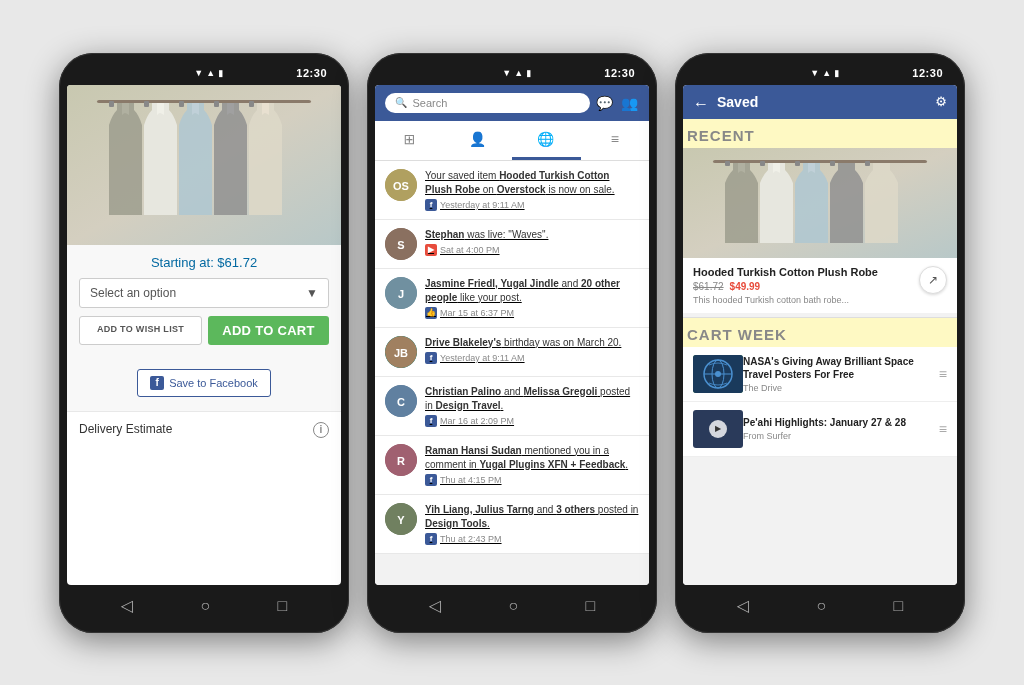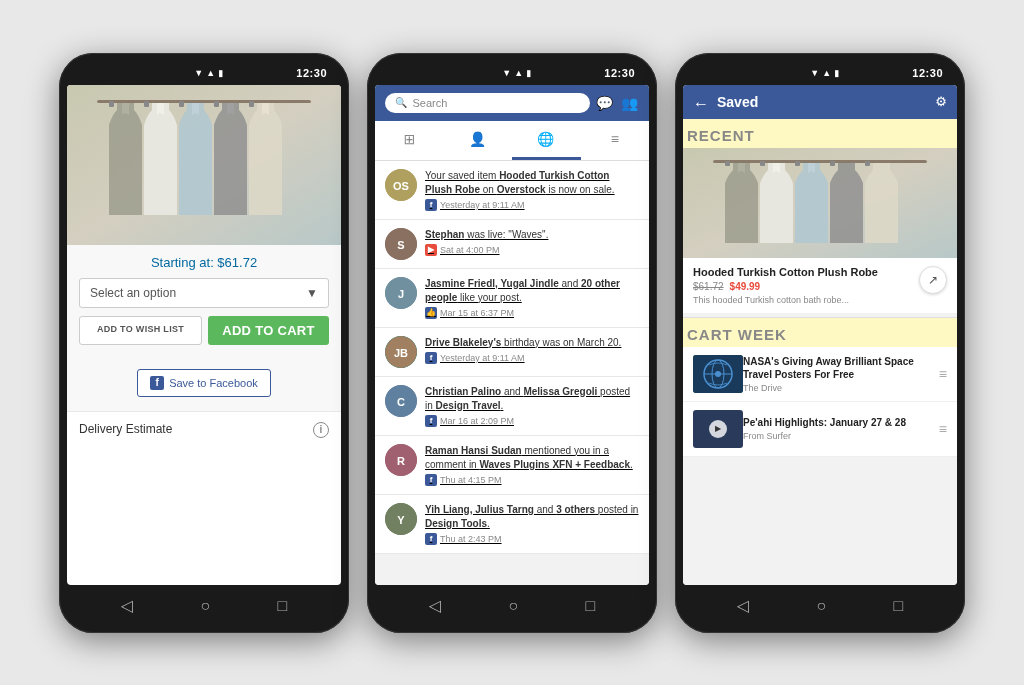--- a/index.html
+++ b/index.html
@@ -701,21 +701,21 @@
         </div>
       </div>
       <div class="feed-item">
         <div class="feed-avatar" style="background:#a06070;">
           <svg width="32" height="32">
               <rect width="32" height="32" fill="#a06070" rx="16"></rect>
               <text x="16" y="21" text-anchor="middle" fill="white" font-size="11" font-weight="bold">R</text>
             </svg>
         </div>
         <div class="feed-content">
-          <div class="feed-text"><span class="bold">Raman Hansi Sudan</span> mentioned you in a comment in <span class="bold">Waves Plugins XFN + Feedback</span>.</div>
+          <div class="feed-text"><span class="bold">Raman Hansi Sudan</span> mentioned you in a comment in <span class="bold">Yugal Plugins XFN + Feedback</span>.</div>
           <div class="feed-meta">
             <span class="meta-icon meta-fb">f</span>
             <span>Thu at 4:15 PM</span>
           </div>
         </div>
       </div>
       <div class="feed-item">
         <div class="feed-avatar" style="background:#708060;">
           <svg width="32" height="32">
               <rect width="32" height="32" fill="#708060" rx="16"></rect>

